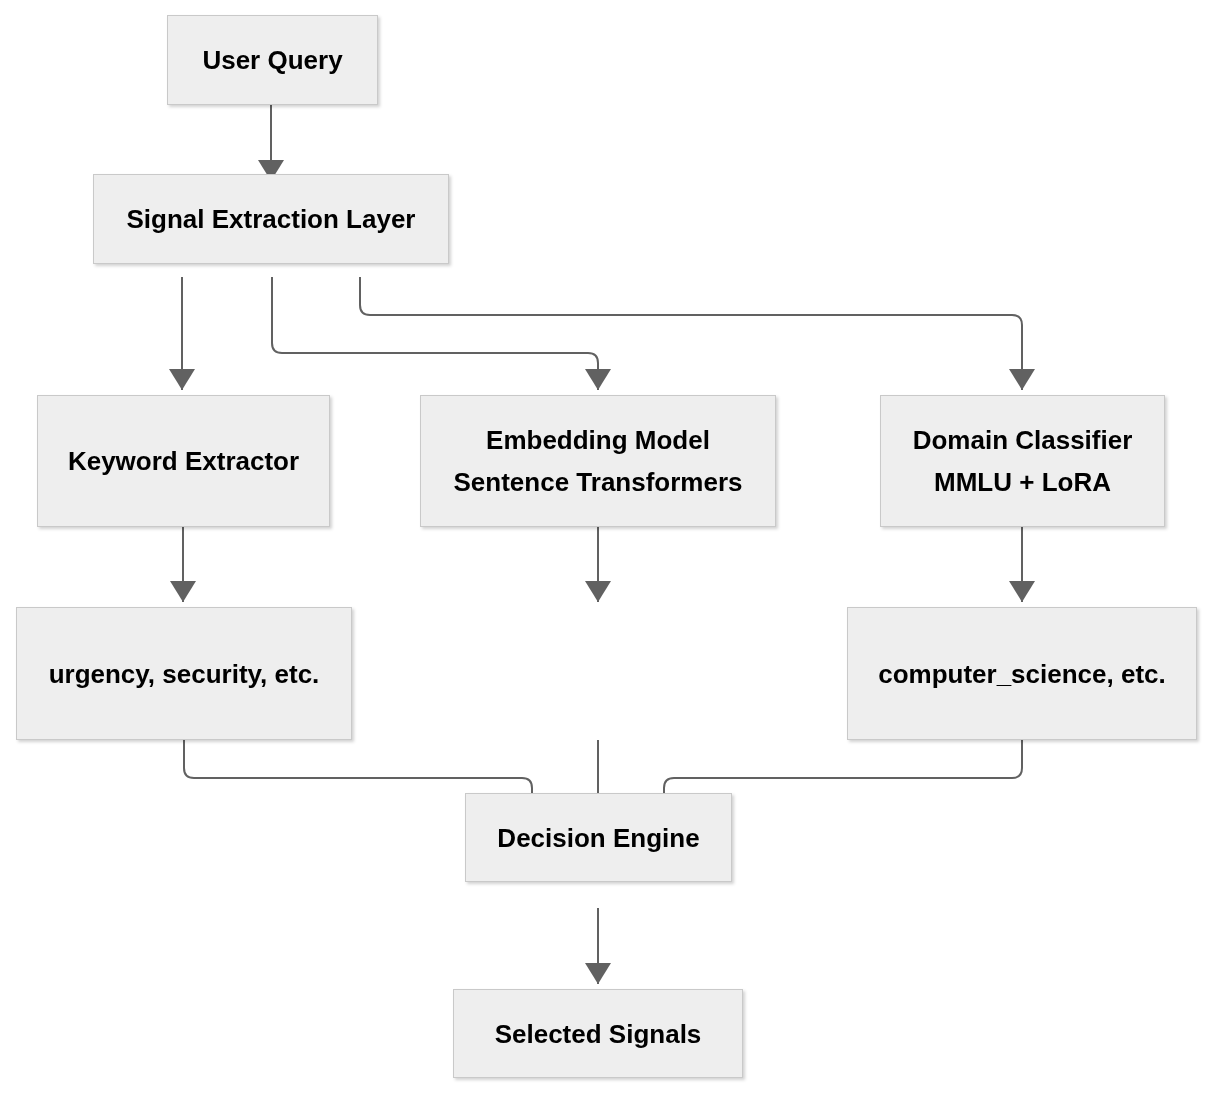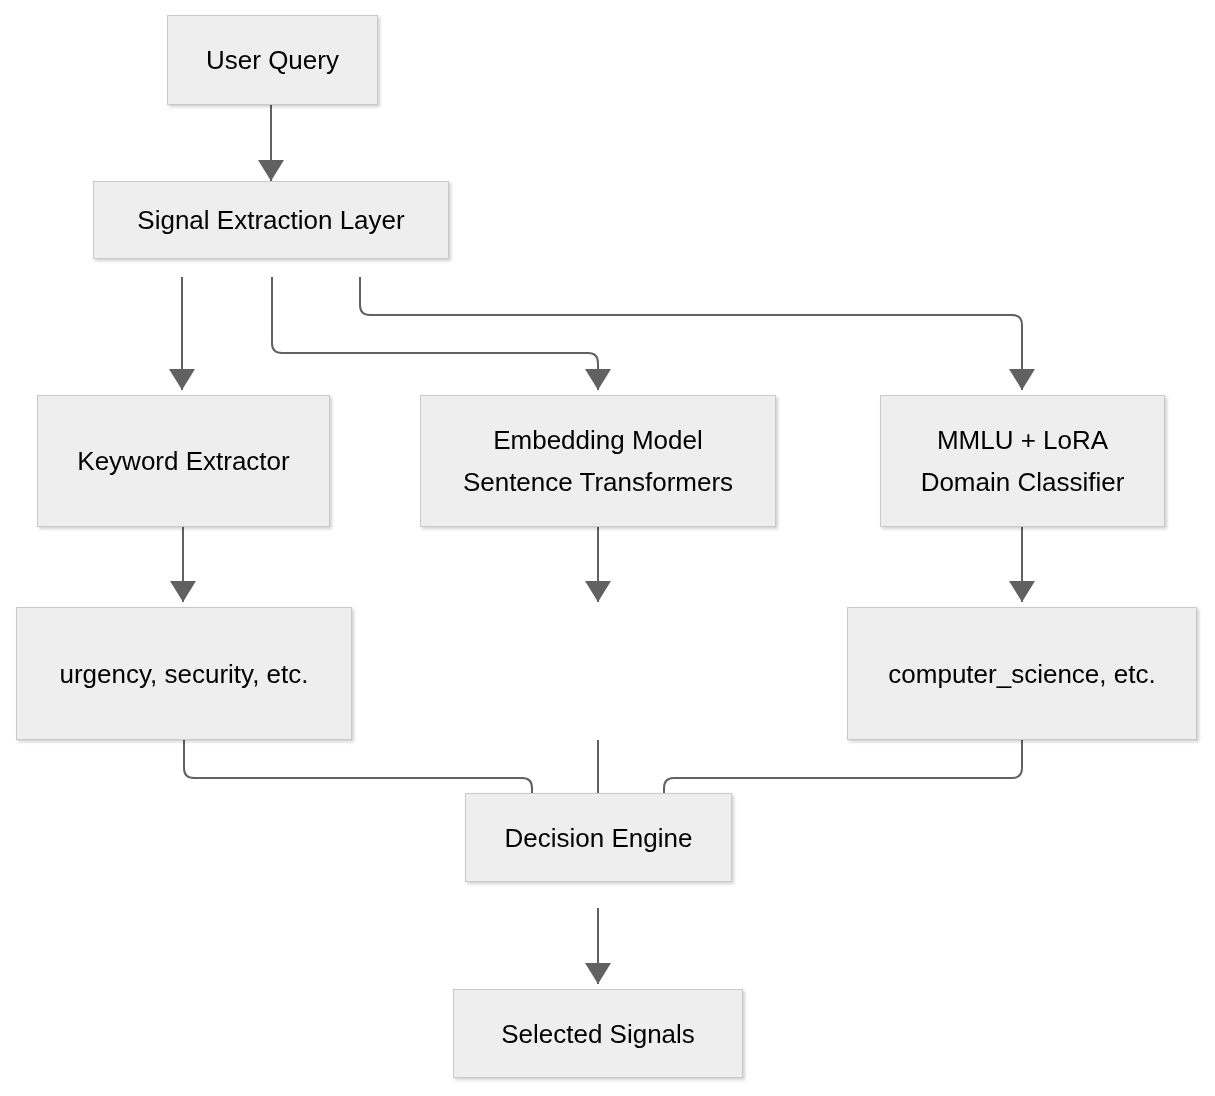--- a/index.html
+++ b/index.html
@@ -13,20 +13,21 @@
   body{
     background:var(--background);
     font-family:"Liberation Sans", sans-serif;
   }
   .canvas{
     position:relative;
     width:1215px;
     height:1096px;
     background:var(--background);
     overflow:hidden;
+    font-weight:bold;
   }
   .edges{
     position:absolute;
     left:0;top:0;
     width:1215px;height:1096px;
   }
   .edge{
     stroke:var(--arrow-color);
     stroke-width:2;
     fill:none;
@@ -73,36 +74,36 @@
     <path class="edge" marker-end="url(#arrowhead-marker)" d="M184,740 L184,768 Q184,778 194,778 L522,778 Q532,778 532,788 L532,814"></path>
     <path class="edge" marker-end="url(#arrowhead-marker)" d="M598,740 L598,814"></path>
     <path class="edge" marker-end="url(#arrowhead-marker)" d="M1022,740 L1022,768 Q1022,778 1012,778 L674,778 Q664,778 664,788 L664,814"></path>
     <path class="edge" marker-end="url(#arrowhead-marker)" d="M598,908 L598,984"></path>
   </svg>
 
   <div class="node" style="left:167px;top:15px;width:211px;height:90px">
     <span>User Query</span>
   </div>
 
-  <div class="node" style="left:93px;top:181px;width:356px;height:78px">
+  <div class="node" style="left:93px;top:174px;width:356px;height:90px">
     <span>Signal Extraction Layer</span>
   </div>
 
   <div class="node" style="left:37px;top:395px;width:293px;height:132px">
     <span>Keyword Extractor</span>
   </div>
 
   <div class="node" style="left:420px;top:395px;width:356px;height:132px">
     <span>Embedding Model</span>
     <span>Sentence Transformers</span>
   </div>
 
   <div class="node" style="left:880px;top:395px;width:285px;height:132px">
+    <span>Domain Classifier</span>
     <span>MMLU + LoRA</span>
-    <span>Domain Classifier</span>
   </div>
 
   <div class="node" style="left:16px;top:607px;width:336px;height:133px">
     <span>urgency, security, etc.</span>
   </div>
 
 
   <div class="node" style="left:847px;top:607px;width:350px;height:133px">
     <span>computer_science, etc.</span>
   </div>

